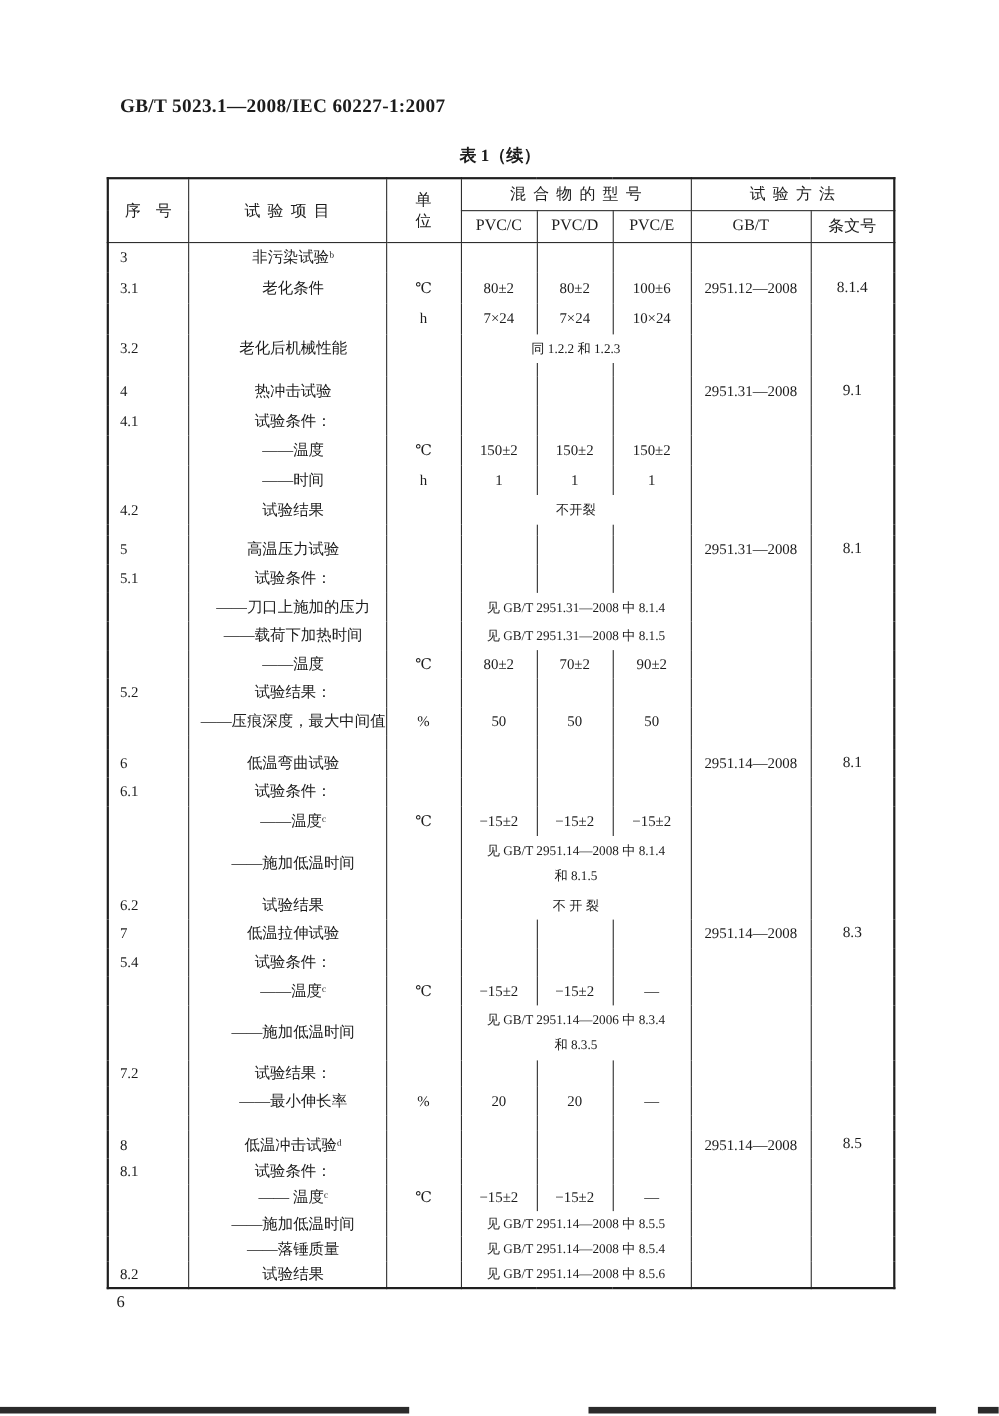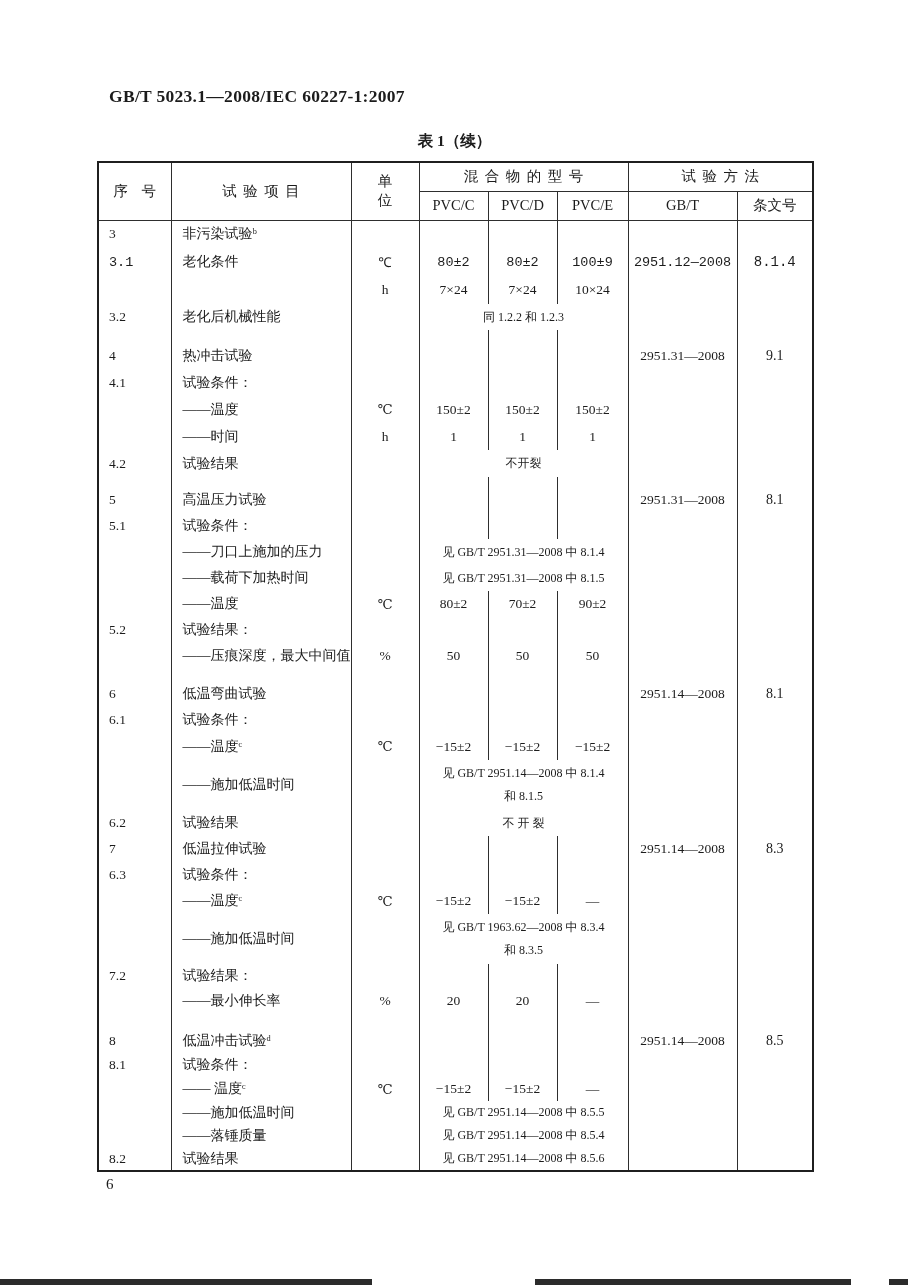--- a/index.html
+++ b/index.html
@@ -61,21 +61,21 @@
   tbody td{
     border:none;
     font-size:14px;
     text-align:center;
     vertical-align:middle;
     padding:0;
     overflow:hidden;
     white-space:nowrap;
   }
   td.c-num{border-right:1px solid var(--line); text-align:left; padding-left:10px; font-size:13.5px;}
-  td.c-item{border-right:1px solid var(--line); text-align:left; padding-left:11px;}
+  td.c-item{border-right:1px solid var(--line); text-align:center; padding-left:11px;}
   td.c-unit{border-right:1px solid var(--line); font-size:13.5px;}
   td.c-val{border-right:1px solid var(--line); font-size:13.5px;}
   td.c-span{border-right:1px solid var(--line); font-size:12px;}
   td.c-gbt{border-right:1px solid var(--line); font-size:13.5px;}
   td.c-clause{font-size:14px;}
   td .ln{line-height:23px; text-align:center;}
   .page-number{
     position:absolute;
     left:106px; top:1176px;
     font-size:15px;
@@ -129,27 +129,27 @@
         <tr style="height: 28px;">
           <td class="c-num">3</td>
           <td class="c-item">非污染试验ᵇ</td>
           <td class="c-unit"></td>
           <td class="c-val"></td>
           <td class="c-val"></td>
           <td class="c-val"></td>
           <td class="c-gbt"></td>
           <td class="c-clause"></td>
         </tr>
-        <tr style="height: 28px; font-family: Liberation Mono, monospace;">
+        <tr style="height: 28px;">
           <td class="c-num">3.1</td>
           <td class="c-item">老化条件</td>
           <td class="c-unit">℃</td>
           <td class="c-val">80±2</td>
           <td class="c-val">80±2</td>
-          <td class="c-val">100±9</td>
+          <td class="c-val">100±6</td>
           <td class="c-gbt">2951.12—2008</td>
           <td class="c-clause">8.1.4</td>
         </tr>
         <tr style="height: 28px;">
           <td class="c-num"></td>
           <td class="c-item"></td>
           <td class="c-unit">h</td>
           <td class="c-val">7×24</td>
           <td class="c-val">7×24</td>
           <td class="c-val">10×24</td>
@@ -371,21 +371,21 @@
           <td class="c-num">7</td>
           <td class="c-item">低温拉伸试验</td>
           <td class="c-unit"></td>
           <td class="c-val"></td>
           <td class="c-val"></td>
           <td class="c-val"></td>
           <td class="c-gbt">2951.14—2008</td>
           <td class="c-clause">8.3</td>
         </tr>
         <tr style="height: 26px;">
-          <td class="c-num">6.3</td>
+          <td class="c-num">5.4</td>
           <td class="c-item">试验条件：</td>
           <td class="c-unit"></td>
           <td class="c-val"></td>
           <td class="c-val"></td>
           <td class="c-val"></td>
           <td class="c-gbt"></td>
           <td class="c-clause"></td>
         </tr>
         <tr style="height: 26px;">
           <td class="c-num"></td>
@@ -395,21 +395,21 @@
           <td class="c-val">−15±2</td>
           <td class="c-val">—</td>
           <td class="c-gbt"></td>
           <td class="c-clause"></td>
         </tr>
         <tr style="height: 50px;">
           <td class="c-num"></td>
           <td class="c-item">——施加低温时间</td>
           <td class="c-unit"></td>
           <td class="c-span" colspan="3">
-            <div class="ln">见 GB/T 1963.62—2008 中 8.3.4</div>
+            <div class="ln">见 GB/T 2951.14—2006 中 8.3.4</div>
             <div class="ln">和 8.3.5</div>
           </td>
           <td class="c-gbt"></td>
           <td class="c-clause"></td>
         </tr>
         <tr style="height: 24px; padding-left: 20px;">
           <td class="c-num">7.2</td>
           <td class="c-item">试验结果：</td>
           <td class="c-unit"></td>
           <td class="c-val"></td>

